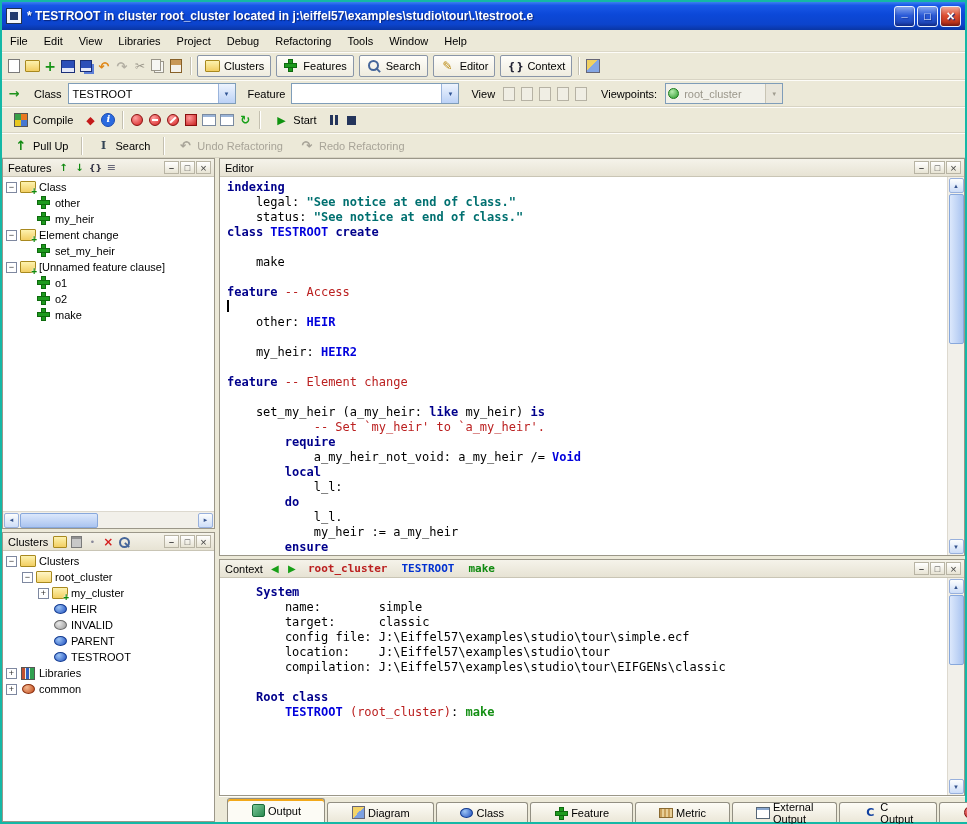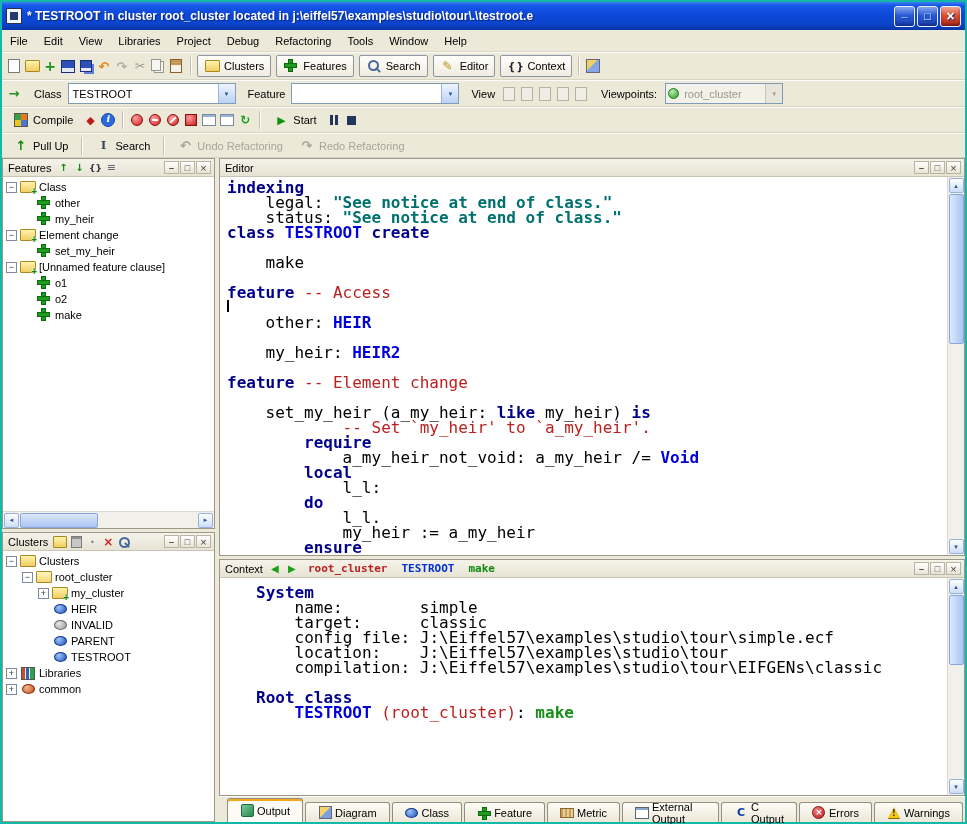--- a/index.html
+++ b/index.html
@@ -176,21 +176,21 @@
   .tree{flex:1;overflow:hidden;background:#fff;padding:2px 0 0 2px;}
   .trow{height:16px;display:flex;align-items:center;white-space:nowrap;}
   .indent{width:16px;height:16px;flex:0 0 16px;}
   .exp{width:11px;height:11px;flex:0 0 11px;margin:0 3px 0 1px;border:1px solid #7e88a0;background:#fff;
     font:9px/9px "Liberation Sans",sans-serif;text-align:center;color:#333;display:inline-flex;align-items:center;justify-content:center;}
   .expv{width:15px;flex:0 0 15px;}
   .tlabel{padding:0 3px;}
 
   
   .panel-body{flex:1;display:flex;min-height:0;}
-  .code{flex:1;overflow:hidden;background:#fff;font-family:"DejaVu Sans Mono",monospace;font-size:16px;line-height:15px;padding:3px 0 0 7px;white-space:pre;}
+  .code{flex:1;overflow:hidden;background:#fff;font-family:"DejaVu Sans Mono",monospace;font-size:12px;line-height:15px;padding:3px 0 0 7px;white-space:pre;}
   .context-code{padding-left:36px;padding-top:7px;}
   .cline{height:15px;}
   .seg-kw{color:#00008b;font-weight:bold;}
   .seg-cls{color:#0000dc;font-weight:bold;}
   .seg-str{color:#007070;font-weight:bold;}
   .seg-cmt{color:#bb2020;}
   .seg-pl{color:#000;}
   .seg-red{color:#bb2020;}
   .seg-grn{color:#159015;font-weight:bold;}
   .seg-caret{display:inline-block;width:2px;height:12px;background:#000;vertical-align:text-top;}
@@ -215,21 +215,21 @@
   .nav-arrow{width:14px;text-align:center;color:#18a018;font-size:10px;}
   .nav-back::before{content:"◀";}
   .nav-fwd::before{content:"▶";}
   .crumbs{display:inline-flex;gap:14px;font-family:"DejaVu Sans Mono",monospace;font-size:11px;font-weight:bold;margin-left:6px;}
   .crumb-red{color:#bb2020;}
   .crumb-blue{color:#0030d0;}
   .crumb-green{color:#108a10;}
 
   
   .tabbar{height:26px;flex:0 0 26px;background:#ece9d8;display:flex;align-items:flex-end;gap:2px;padding:0 2px 0 8px;border-top:1px solid #fdfcf8;}
-  .tab{display:inline-flex;align-items:center;gap:3px;height:20px;padding:0 12px;font-size:11px;
+  .tab{display:inline-flex;align-items:center;gap:3px;height:20px;padding:0 23px;font-size:11px;
     background:linear-gradient(#fdfcf6,#ebe7d8);border:1px solid #928f82;border-bottom:none;border-radius:3px 3px 0 0;}
   .tab .ic{width:14px;flex:0 0 14px;height:14px;}
   .tab.active{height:24px;background:#fcfbf5;box-shadow:inset 0 2px 0 #f2a819;}
 
   
   .statusbar{height:22px;flex:0 0 22px;display:flex;align-items:center;gap:3px;background:#ece9d8;border-top:1px solid #fdfcf8;padding:2px 3px;}
   .status-spacer{flex:1;}
   .status-input{width:103px;height:17px;border:1px solid #7f9db9;background:#fff;font-family:"Liberation Sans",sans-serif;font-size:11px;padding:0 3px;}
   .status-cell{height:17px;min-width:42px;padding:0 6px;display:inline-flex;align-items:center;justify-content:center;
     border:1px solid;border-color:#aca89a #fff #fff #aca89a;background:#ece9d8;}

